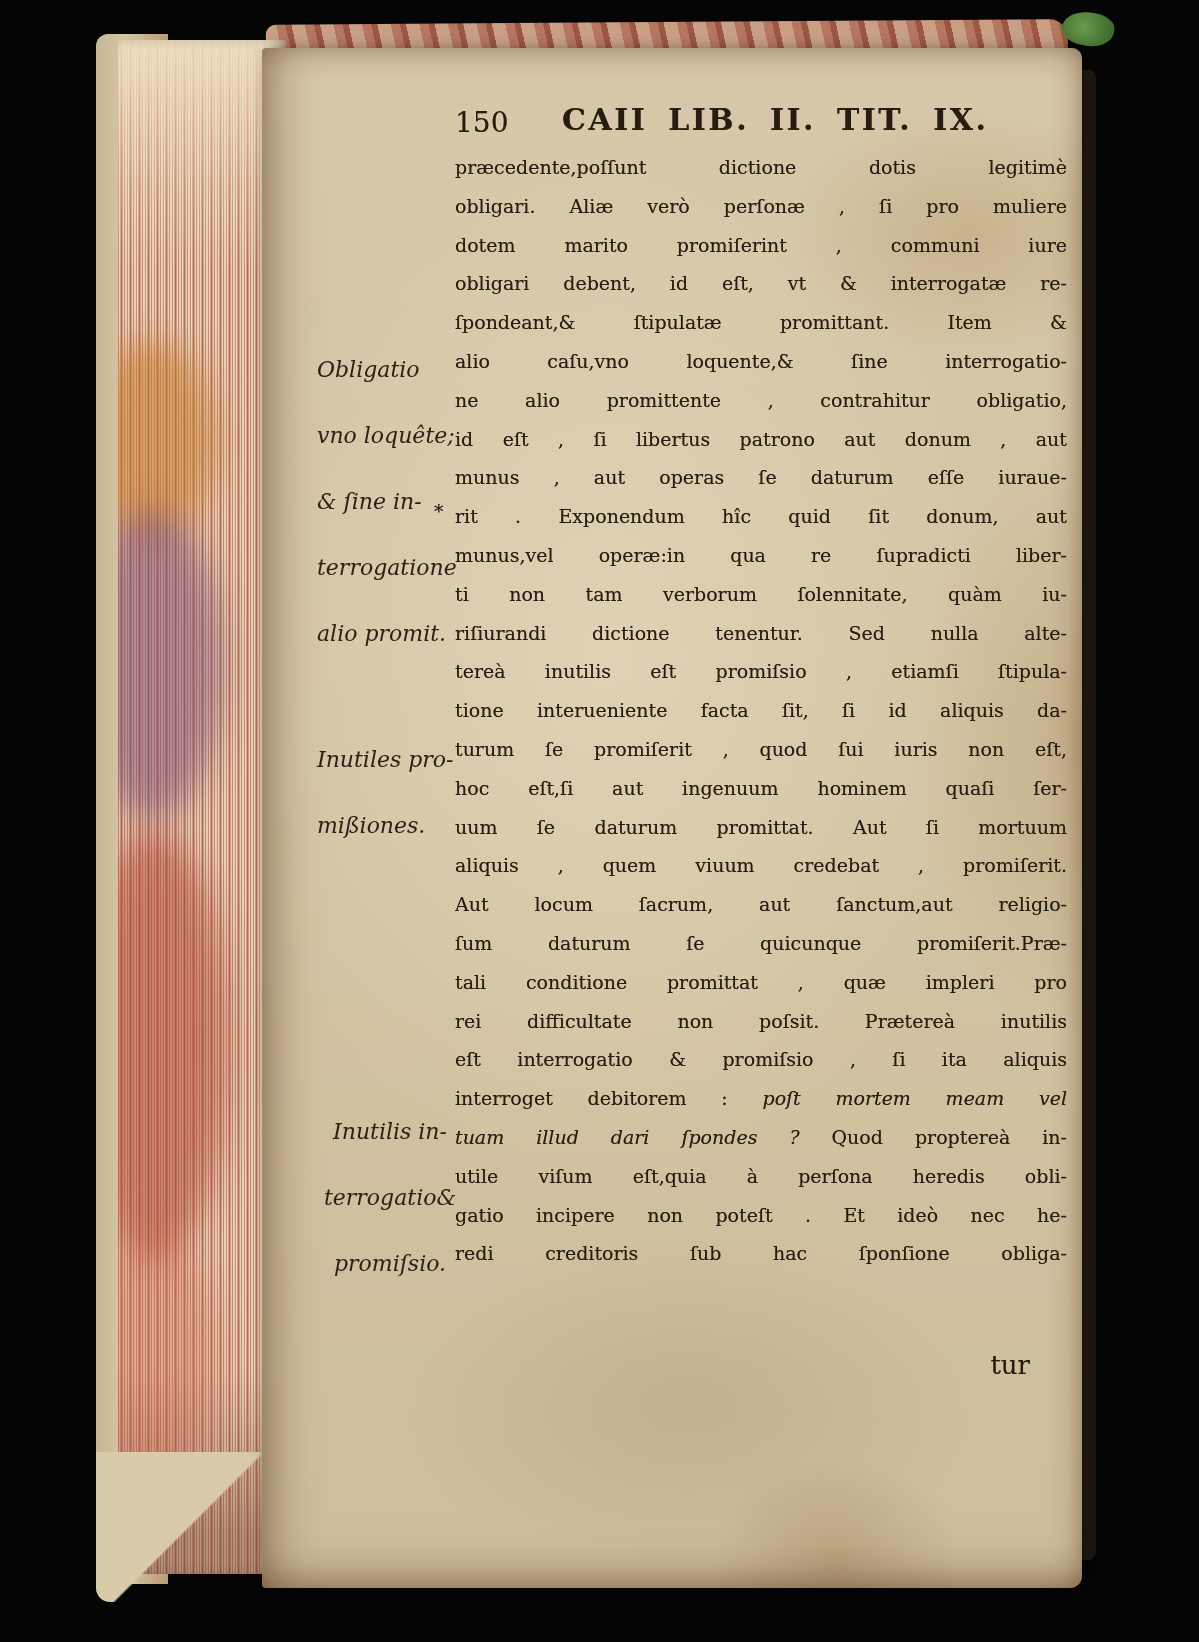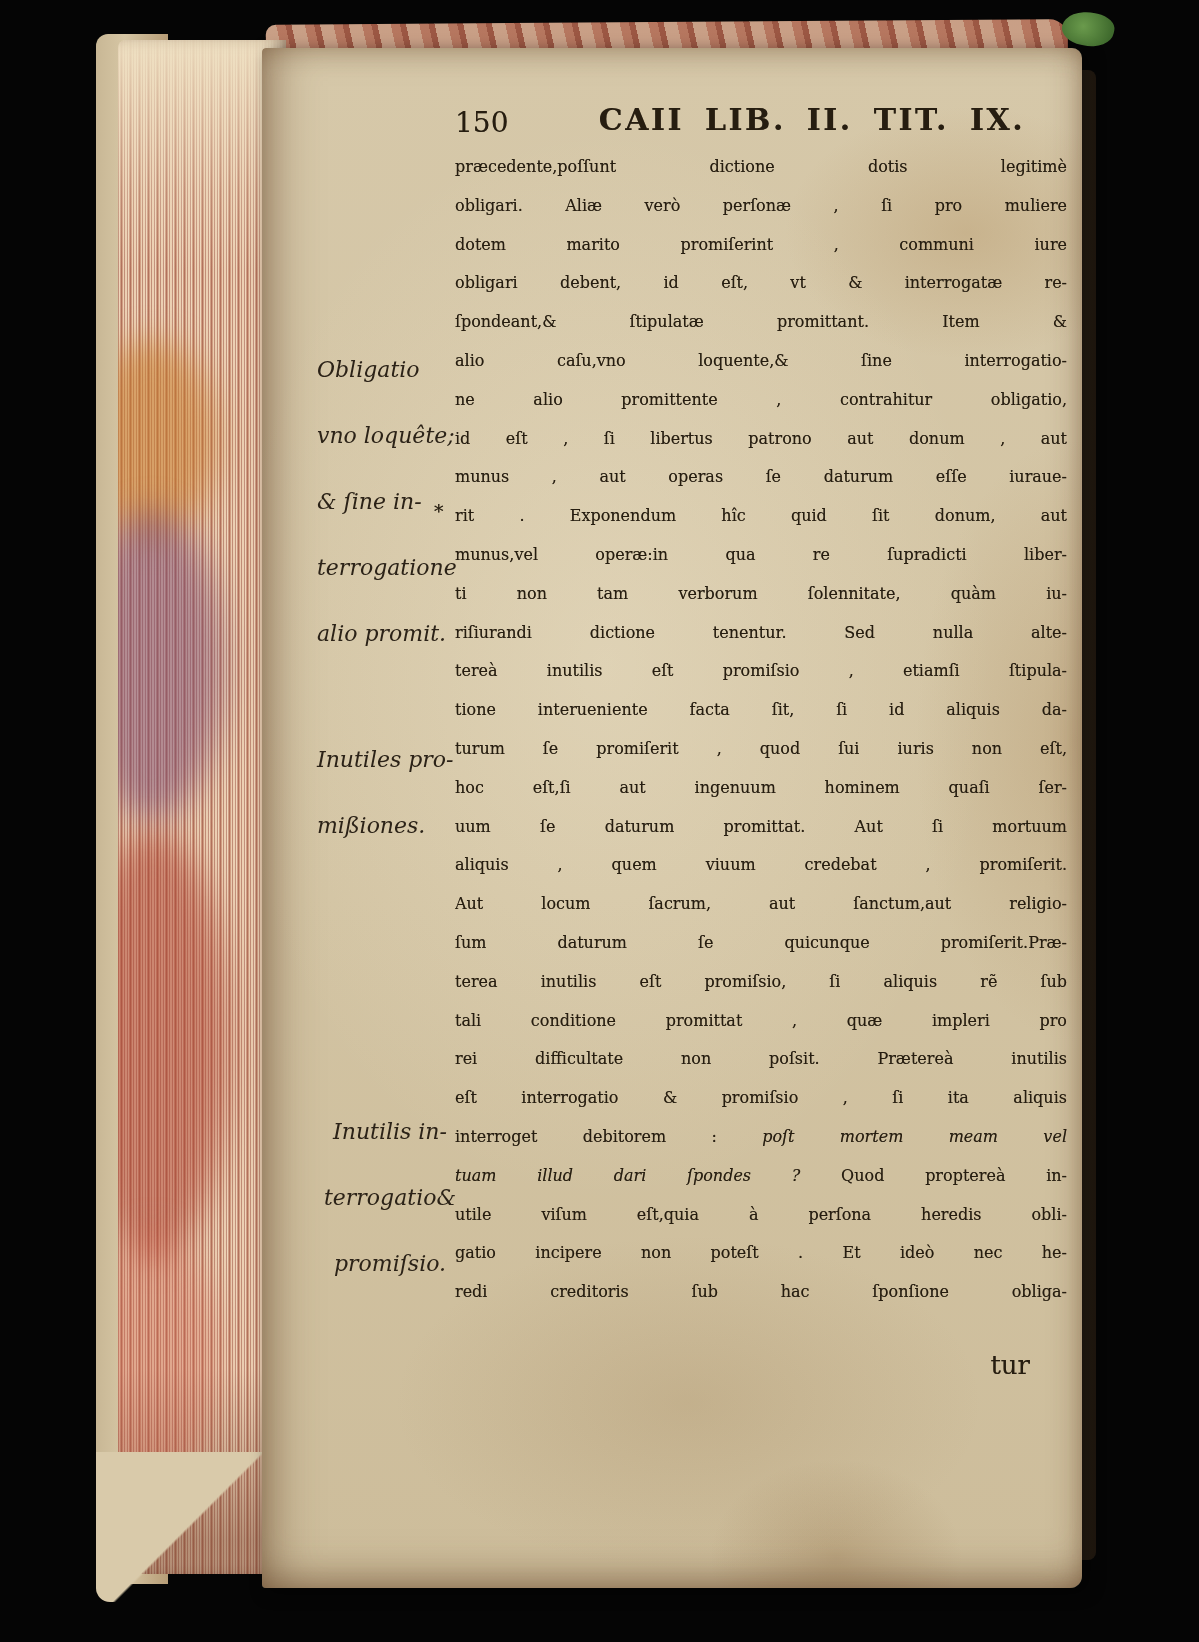--- a/index.html
+++ b/index.html
@@ -51,24 +51,24 @@
       inset 28px 0 50px -22px rgba(95,62,35,.6),
       inset -16px 0 34px -20px rgba(95,62,35,.5),
       inset 0 -30px 46px -26px rgba(95,62,35,.55),
       inset 0 16px 30px -20px rgba(120,88,55,.45),
       6px 4px 16px rgba(0,0,0,.55);
     border-radius:4px 10px 12px 4px;}
 
   
   .ink{color:#261d10;text-shadow:0 0 .6px rgba(38,29,16,.55);}
   .pageno{position:absolute;left:193px;top:58px;font-size:28px;}
-  .title{position:absolute;left:300px;top:54px;width:500px;text-align:center;
+  .title{position:absolute;left:300px;top:54px;width:500px;
     font-size:30px;font-weight:bold;letter-spacing:2.5px;word-spacing:8px;}
   .textcol{position:absolute;left:193px;top:100px;width:612px;}
-  .textcol .line{font-size:16px;line-height:38.8px;height:38.8px;overflow:hidden;
+  .textcol .line{font-size:19px;line-height:38.8px;height:38.8px;overflow:hidden;
     text-align:justify;text-align-last:justify;color:#261d10;
     text-shadow:0 0 .6px rgba(38,29,16,.55);}
   .textcol .line i{font-style:italic;}
   .note{position:absolute;left:55px;width:146px;font-style:italic;
     font-size:22px;line-height:29px;color:#2b2217;}
   .note span{display:block;margin-top:37px;}
   .note1{top:270px;}
   .note2{top:660px;}
   .note3{top:1032px;text-align:center;}
   .mark{position:absolute;left:172px;top:452px;font-size:19px;}
@@ -135,21 +135,20 @@
         <div class="line"><span>ti non  tam verborum ſolennitate, quàm iu-</span></div>
         <div class="line"><span>riſiurandi dictione tenentur. Sed nulla alte-</span></div>
         <div class="line"><span>tereà inutilis eſt promiſsio ,  etiamſi ſtipula-</span></div>
         <div class="line"><span>tione interueniente facta ſit, ſi id  aliquis da-</span></div>
         <div class="line"><span>turum ſe  promiſerit , quod ſui iuris  non  eſt,</span></div>
         <div class="line"><span>hoc eſt,ſi aut ingenuum hominem quaſi ſer-</span></div>
         <div class="line"><span>uum ſe daturum promittat. Aut ſi mortuum</span></div>
         <div class="line"><span>aliquis , quem  viuum  credebat , promiſerit.</span></div>
         <div class="line"><span>Aut locum ſacrum, aut ſanctum,aut religio-</span></div>
         <div class="line"><span>ſum daturum ſe quicunque promiſerit.Præ-</span></div>
-        <div class="line"><span>terea  inutilis eſt  promiſsio, ſi  aliquis rẽ  ſub</span></div>
         <div class="line"><span>tali conditione promittat , quæ  impleri pro</span></div>
         <div class="line"><span>rei difficultate non poſsit.  Prætereà inutilis</span></div>
         <div class="line"><span>eſt interrogatio &amp;  promiſsio ,  ſi  ita  aliquis</span></div>
         <div class="line"><span>interroget debitorem : </span><i>poſt mortem meam vel</i></div>
         <div class="line"><i>tuam illud dari  ſpondes ? </i><span> Quod proptereà in-</span></div>
         <div class="line"><span>utile viſum  eſt,quia à perſona  heredis  obli-</span></div>
         <div class="line"><span>gatio incipere non poteſt .   Et ideò nec he-</span></div>
         <div class="line"><span>redi  creditoris  ſub  hac  ſponſione  obliga-</span></div>
       </div>
 

